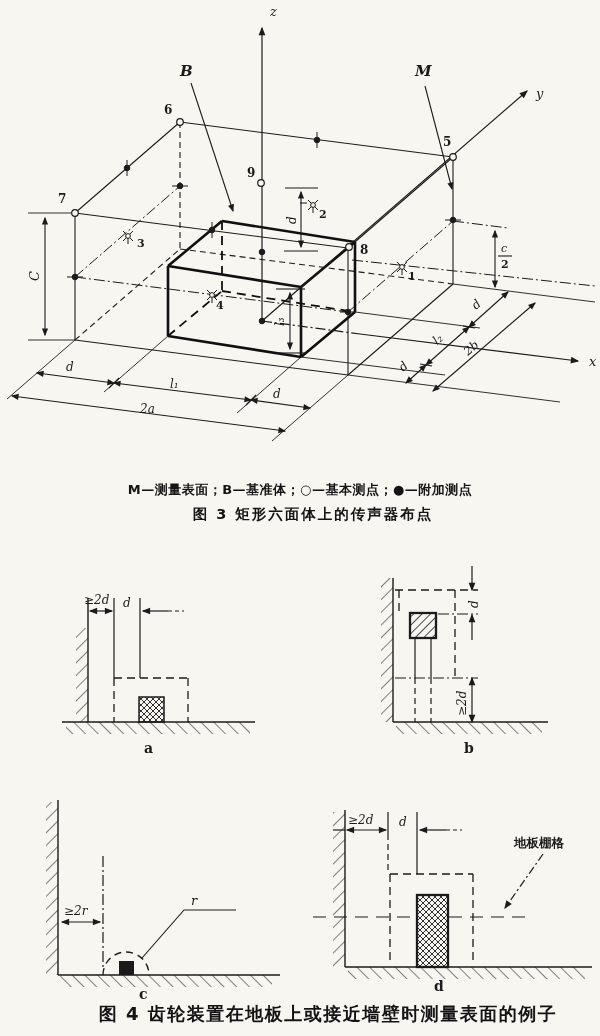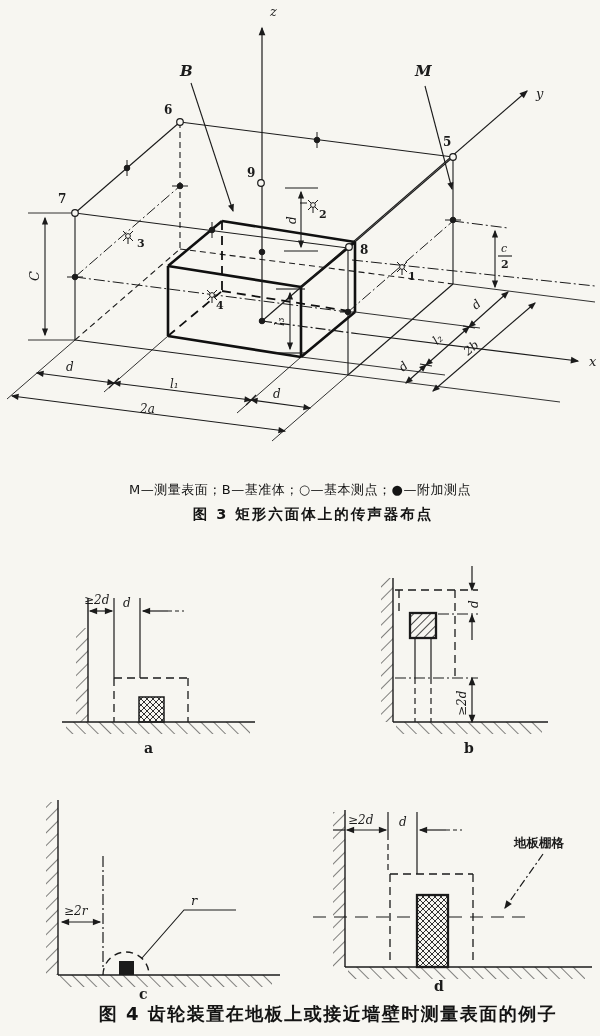--- a/index.html
+++ b/index.html
@@ -2,21 +2,21 @@
 <html><head>
 <meta charset="utf-8">
 <style>
   html,body{margin:0;padding:0;}
   body{background:#888;}
   #page{position:relative;width:600px;height:1036px;background:#f7f6f1;overflow:hidden;
         font-family:"DejaVu Serif","Liberation Serif",serif;color:#1b1b1b;}
   #fig-svg{position:absolute;left:0;top:0;}
   .cap{position:absolute;left:0;width:600px;text-align:center;
        font-family:"DejaVu Sans","Liberation Sans",sans-serif;color:#141414;}
-  #legend3{top:481px;font-size:13px;font-weight:normal;letter-spacing:.5px;}
+  #legend3{top:481px;font-size:13px;font-weight:bold;letter-spacing:.5px;}
   #caption3{top:505px;font-size:14.5px;font-weight:bold;letter-spacing:2px;margin-left:13px;}
   #caption4{top:1002px;font-size:18px;font-weight:bold;letter-spacing:1.5px;padding-left:28px;}
   text{fill:#1b1b1b;}
   .it{font-style:italic;font-family:"DejaVu Serif","Liberation Serif",serif;}
   .num{font-family:"DejaVu Serif","Liberation Serif",serif;font-weight:bold;}
   .cjk{font-family:"DejaVu Sans","Liberation Sans",sans-serif;font-weight:bold;}
 </style>
 </head>
 <body>
 

